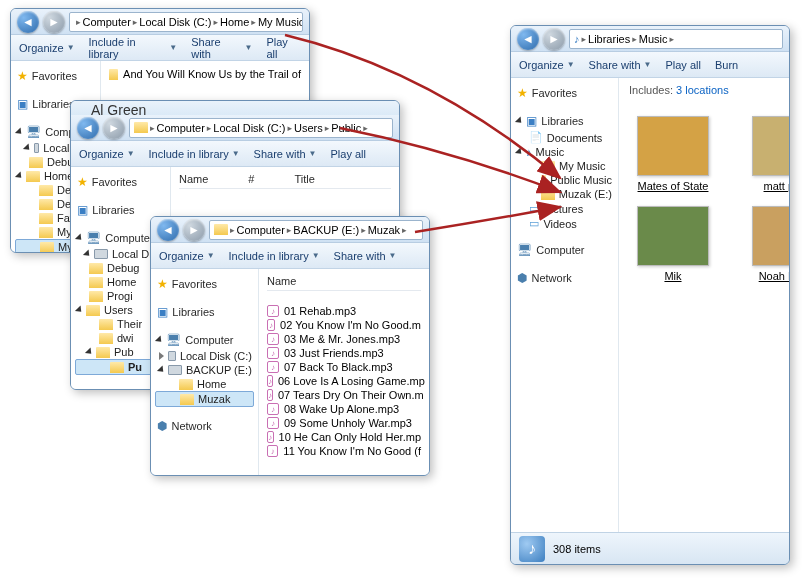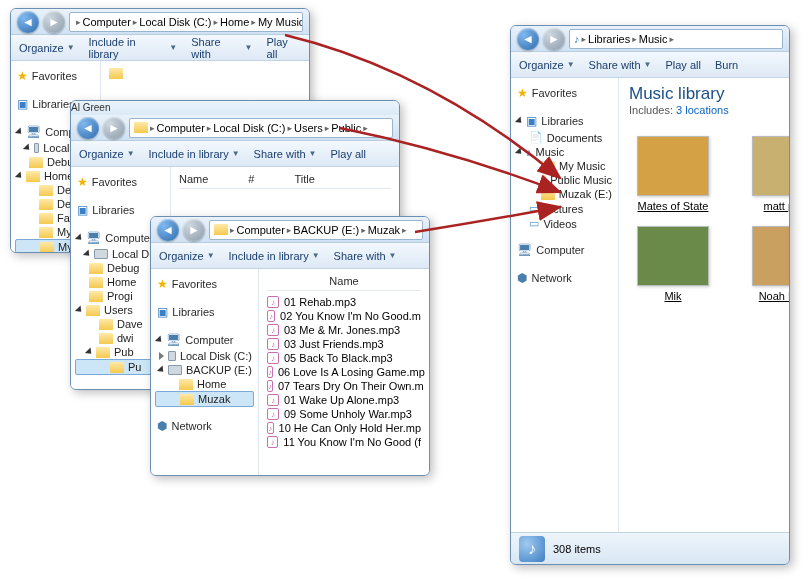--- a/index.html
+++ b/index.html
@@ -103,22 +103,21 @@
   .content-pane {
     flex: 1;
     padding: 6px 8px;
     overflow: hidden;
   }
   .col-head {
     font-size: 11px;
     color: #2a2a2a;
     border-bottom: 1px solid #e4e9ef;
     padding-bottom: 3px;
-    margin-bottom: 4px;
-    text-align: center;
+    margin-bottom: 13px;
   }
   .file-row {
     display: flex; align-items: center; gap: 5px;
     padding: 1px 0;
     font-size: 11px;
     white-space: nowrap;
   }
   .mp3-icon {
     width: 12px; height: 12px;
     border: 1px solid #c96fb3;
@@ -288,27 +287,28 @@
         <div class="nav-item sel" style="padding-left:24px;">
             <span class="folder-icon-sm"></span>
             <span>My</span>
           </div>
 
       </div>
     </div>
     <div class="content-pane">
       <div class="file-row">
           <span class="folder-icon-sm"></span>
+          <span>And You Will Know Us by the Trail of</span>
         </div>
     </div>
   </div>
 </div>
 
 <div class="window" style="left:70px; top:100px; width:330px; height:290px;">
-  <div style="height:14px;padding:1px 0;font-size:10px;color:#333;background:linear-gradient(to bottom,#eaf3fb,#dbeaf7);"><span>Al Green</span></div>
+  <div style="height:14px;padding:1px 20px;font-size:14px;color:#333;background:linear-gradient(to bottom,#eaf3fb,#dbeaf7);"><span>Al Green</span></div>
   <div class="titlebar">
     <div class="navbtn">◄</div>
     <div class="navbtn fwd">►</div>
     <div class="crumb-bar">
       <div class="folder-icon-sm"></div>
       <span class="crumb">
           <span class="sep">▸</span>
           <span>Computer</span>
         </span>
       <span class="crumb">
@@ -382,32 +382,32 @@
             <span class="folder-icon-sm"></span>
             <span>Progi</span>
           </div>
         <div class="nav-item">
             <span class="tri open" style="margin-left:-12px;"></span>
             <span class="folder-icon-sm"></span>
             <span>Users</span>
           </div>
         <div class="nav-item" style="padding-left:24px;">
             <span class="folder-icon-sm"></span>
-            <span>Dave</span>
+            <span>Their</span>
           </div>
         <div class="nav-item" style="padding-left:24px;">
             <span class="folder-icon-sm"></span>
             <span>dwi</span>
           </div>
         <div class="nav-item" style="padding-left:24px;">
             <span class="tri open" style="margin-left:-12px;"></span>
             <span class="folder-icon-sm"></span>
             <span>Pub</span>
           </div>
-        <div class="nav-item sel" style="padding-left:34px;">
+        <div class="nav-item sel" style="padding-left:34px;font-weight:bold;">
             <span class="folder-icon-sm"></span>
             <span>Pu</span>
           </div>
       </div>
     </div>
     <div class="content-pane">
       <div class="col-head" style="display:flex;gap:40px;">
         <span>Name</span>
         <span>#</span>
         <span>Title</span>
@@ -513,33 +513,33 @@
           <div class="file-row">
             <span class="mp3-icon">♪</span>
             <span>03 Me &amp; Mr. Jones.mp3</span>
           </div>
           <div class="file-row">
             <span class="mp3-icon">♪</span>
             <span>03 Just Friends.mp3</span>
           </div>
           <div class="file-row">
             <span class="mp3-icon">♪</span>
-            <span>05 Back To Black.mp3</span>
+            <span>07 Back To Black.mp3</span>
           </div>
           <div class="file-row">
             <span class="mp3-icon">♪</span>
             <span>06 Love Is A Losing Game.mp</span>
           </div>
           <div class="file-row">
             <span class="mp3-icon">♪</span>
             <span>07 Tears Dry On Their Own.m</span>
           </div>
           <div class="file-row">
             <span class="mp3-icon">♪</span>
-            <span>01 Wake Up Alone.mp3</span>
+            <span>08 Wake Up Alone.mp3</span>
           </div>
           <div class="file-row">
             <span class="mp3-icon">♪</span>
             <span>09 Some Unholy War.mp3</span>
           </div>
           <div class="file-row">
             <span class="mp3-icon">♪</span>
             <span>10 He Can Only Hold Her.mp</span>
           </div>
           <div class="file-row">
@@ -637,21 +637,20 @@
           </div>
       </div>
       <div class="nav-group">
         <div class="nav-head">
             <span class="net-icon">⬢</span>
             <span>Network</span>
           </div>
       </div>
     </div>
     <div class="lib-content">
-      <div class="lib-title">Music library</div>
       <div class="lib-sub">
         <span>Includes:</span>
         <a href="#">3 locations</a>
       </div>
       <div class="thumb-grid" id="lib-thumbs">
           <div class="thumb">
             <div class="art" style="background:#d4a245;"></div>
             <span>Mates of State</span>
           </div>
           <div class="thumb">

